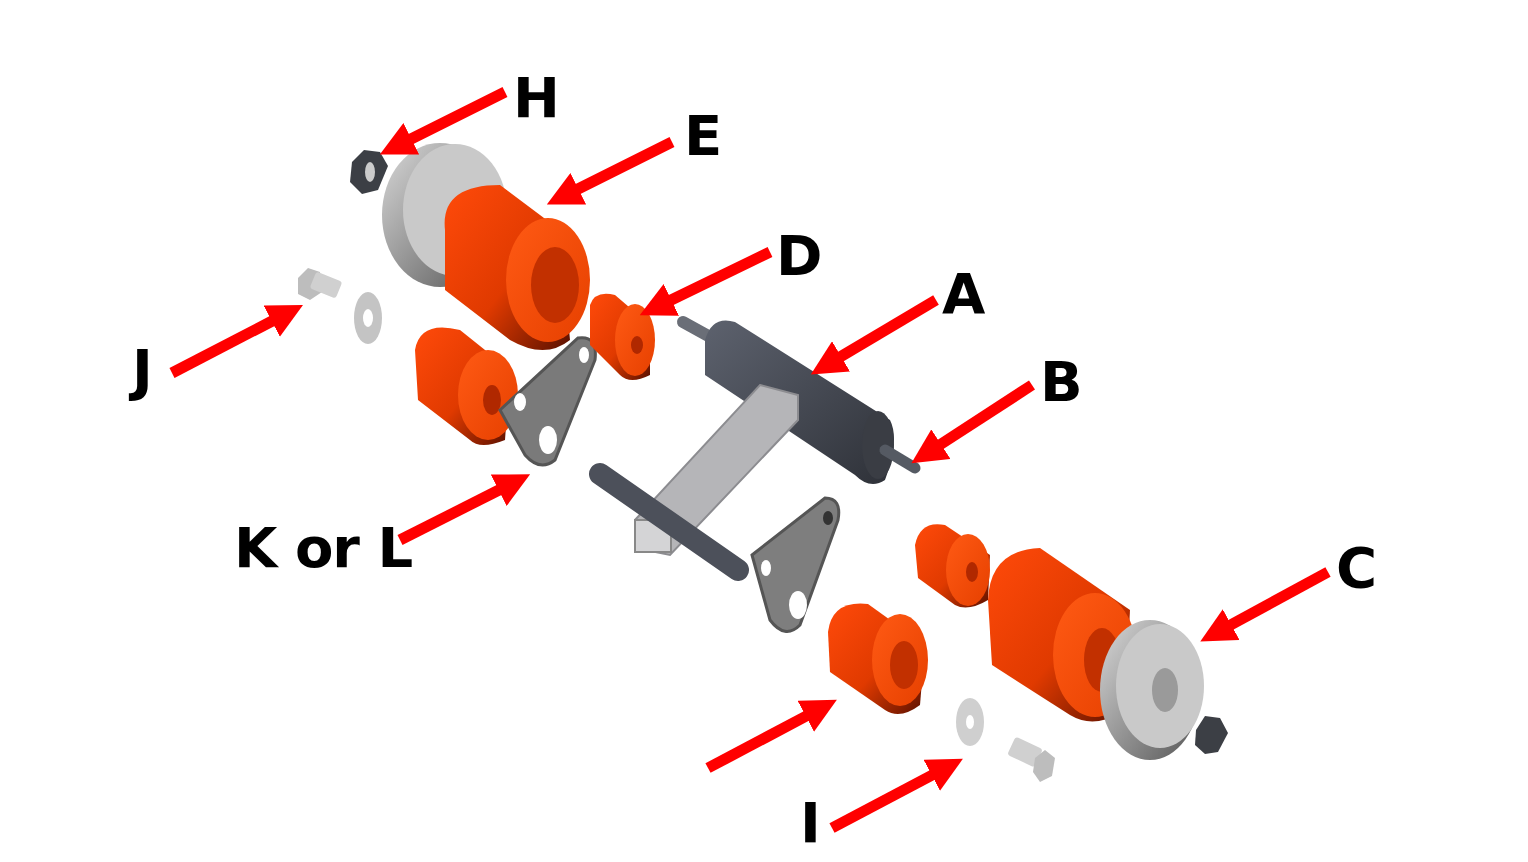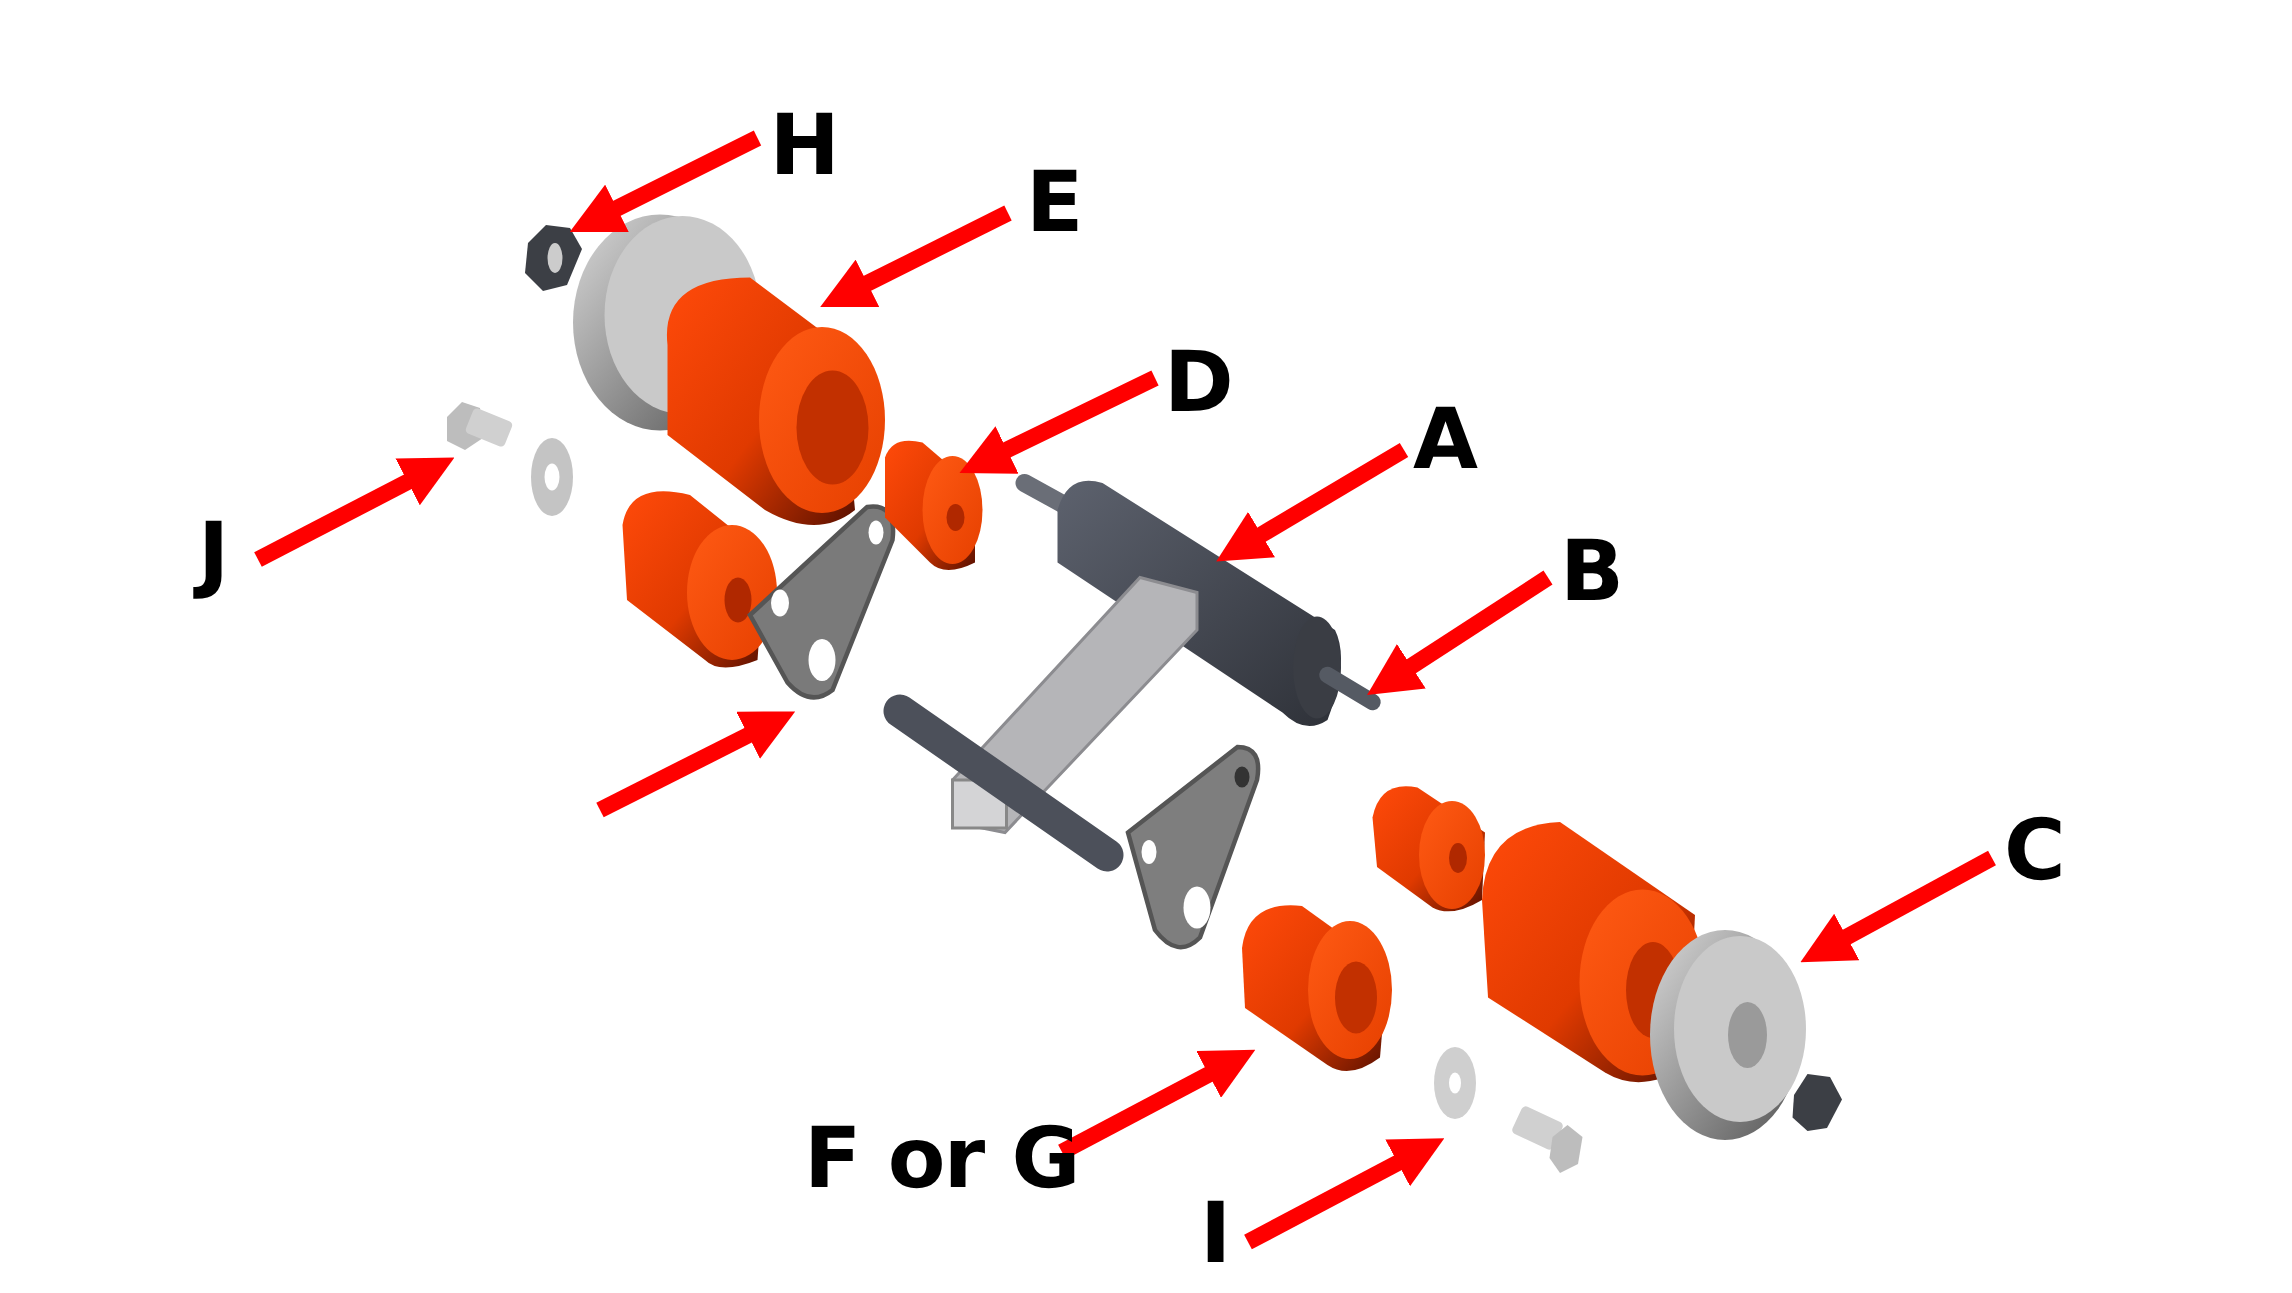--- a/index.html
+++ b/index.html
@@ -146,15 +146,15 @@
   </g>
 </svg>
 
 <div class="lbl" style="left:513px;top:70px;">H</div>
 <div class="lbl" style="left:684px;top:108px;">E</div>
 <div class="lbl" style="left:776px;top:228px;">D</div>
 <div class="lbl" style="left:942px;top:266px;">A</div>
 <div class="lbl" style="left:1040px;top:354px;">B</div>
 <div class="lbl" style="left:1336px;top:540px;">C</div>
 <div class="lbl" style="left:132px;top:342px;">J</div>
-<div class="lbl" style="left:536px;top:745px;">F or G</div>
+<div class="lbl" style="left:234px;top:520px;">K or L</div>
 <div class="lbl" style="left:800px;top:795px;">I</div>
 </div>
 
 </body></html>

